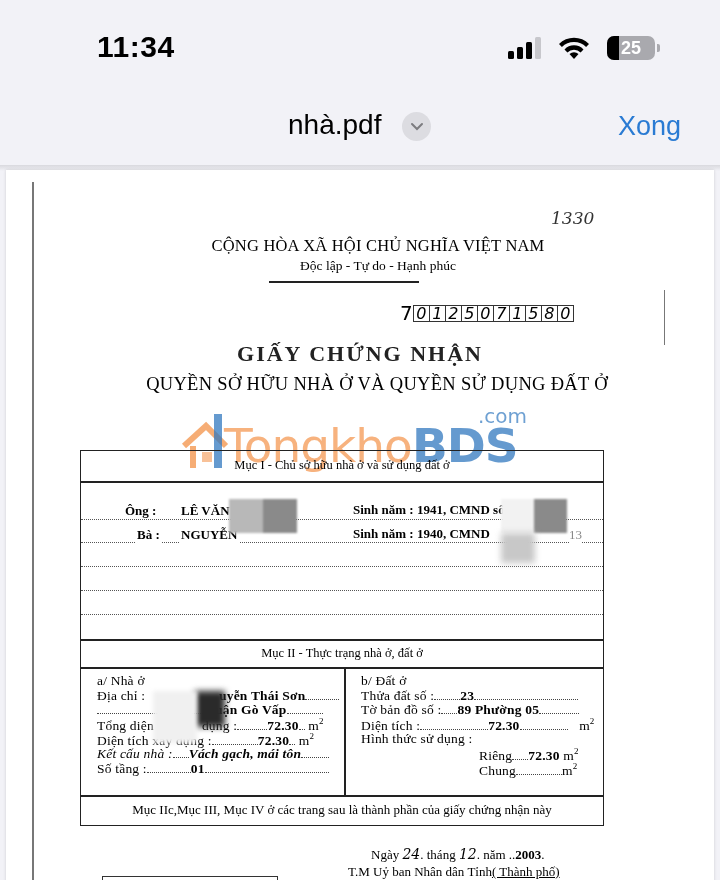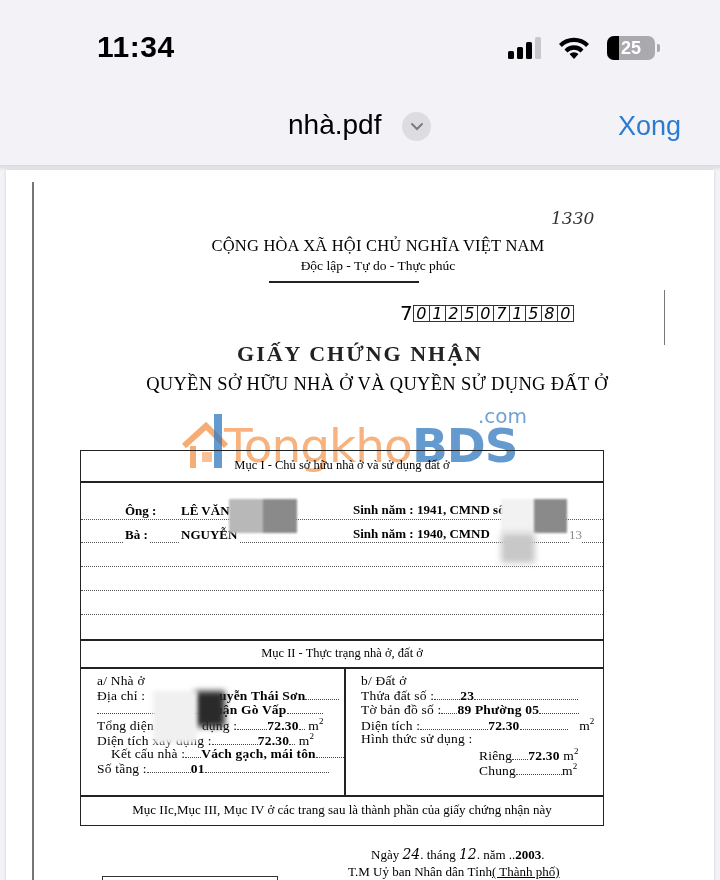--- a/index.html
+++ b/index.html
@@ -155,21 +155,21 @@
 </div>
 <div class="nav-shadow"></div>
 
 <div class="pdf-page">
   <div class="scan-edge-left"></div>
   <div class="scan-edge-right"></div>
 
   <div class="handwritten-no">1330</div>
 
   <div class="nation-title">CỘNG HÒA XÃ HỘI CHỦ NGHĨA VIỆT NAM</div>
-  <div class="motto">Độc lập - Tự do - Thực phúc</div>
+  <div class="motto">Độc lập - Tự do - Hạnh phúc</div>
   <div class="motto-line"></div>
 
   <div class="serial">
     <span class="lead">7</span>
     <span class="box">0</span>
     <span class="box">1</span>
     <span class="box">2</span>
     <span class="box">5</span>
     <span class="box">0</span>
     <span class="box">7</span>
@@ -203,42 +203,42 @@
     <div class="owner-line" style="top:68px;"></div>
     <div class="owner-line" style="top:91px;"></div>
     <div class="owner-line" style="top:115px;"></div>
     <div class="owner-line" style="top:139px;"></div>
     <div class="owner-line" style="top:163px;"></div>
 
     <div class="owner" style="left:42px; top:52px; background:#fff; padding:0 2px;">Ông :</div>
     <div class="owner" style="left:98px; top:52px; background:#fff; padding:0 2px;">LÊ VĂN</div>
     <div class="owner-birth" style="left:270px; top:51px; background:#fff; padding:0 2px;">Sinh năm : 1941, CMND số</div>
 
-    <div class="owner" style="left:42px; top:76px; background:#fff; padding:0 2px;text-align:right;">Bà :</div>
+    <div class="owner" style="left:54px; top:76px; background:#fff; padding:0 2px;text-align:right;">Bà :</div>
     <div class="owner" style="left:98px; top:76px; background:#fff; padding:0 2px;">NGUYỄN</div>
     <div class="owner-birth" style="left:270px; top:75px; background:#fff; padding:0 2px;">Sinh năm : 1940, CMND</div>
     <div class="owner" style="left:488px; top:76px; font-weight:400; color:#888; background:#fff;">13</div>
 
     <div class="blur-box" style="left:148px; top:48px; width:68px; height:34px;"></div>
     <div class="blur-box" style="left:420px; top:48px; width:66px; height:34px; background:linear-gradient(90deg,#f2f2f2 0,#f2f2f2 50%,#8a8a8a 50%,#8a8a8a 100%);"></div>
     <div class="blur-box" style="left:420px; top:82px; width:34px; height:30px; background:#c8c8c8; filter:blur(3px);"></div>
 
     <div class="hline" style="top:188px;"></div>
     <div class="row-header" style="top:195px;">Mục II - Thực trạng nhà ở, đất ở</div>
     <div class="hline" style="top:216px;"></div>
 
     <div style="position:absolute; left:263px; top:216px; width:1.5px; height:128px; background:#222;"></div>
 
     <div class="field" style="left:16px; top:222px;">a/ Nhà ở</div>
     <div class="field" style="left:16px; top:237px;">Địa chỉ :</div>
     <div class="field" style="left:138px; top:237px;"><b>uyễn Thái Sơn</b><span class="dots" style="width:34px;"></span></div>
     <div class="field" style="left:16px; top:251px;"><span class="dots" style="width:118px;"></span><b>uận Gò Vấp</b><span class="dots" style="width:36px;"></span></div>
     <div class="field" style="left:16px; top:265px;"><span>Tổng diện</span><span style="display:inline-block;width:48px;"></span><span>dụng :</span><span class="dots" style="width:30px;"></span><b>72.30</b><span class="dots" style="width:6px;"></span> <span>m</span><sup>2</sup></div>
     <div class="field" style="left:16px; top:280px;"><span>Diện tích xây dựng :</span><span class="dots" style="width:46px;"></span><b>72.30</b><span class="dots" style="width:6px;"></span> <span>m</span><sup>2</sup></div>
-    <div class="field" style="left:30px; top:295px;"><span>Kết cấu nhà :</span><span class="dots" style="width:16px;"></span><b>Vách gạch, mái tôn</b><span class="dots" style="width:28px;"></span></div>
+    <div class="field" style="left:16px; top:295px;font-style:italic;"><span>Kết cấu nhà :</span><span class="dots" style="width:16px;"></span><b>Vách gạch, mái tôn</b><span class="dots" style="width:28px;"></span></div>
     <div class="field" style="left:16px; top:310px;"><span>Số tầng :</span><span class="dots" style="width:44px;"></span><b>01</b><span class="dots" style="width:124px;"></span></div>
     <div class="blur-dark" style="left:114px; top:240px; width:30px; height:36px;"></div>
     <div style="position:absolute; left:72px; top:240px; width:44px; height:52px; background:#f0f0f0; filter:blur(2px);"></div>
 
     <div class="field" style="left:280px; top:222px;">b/ Đất ở</div>
     <div class="field" style="left:280px; top:237px;"><span>Thửa đất số :</span><span class="dots" style="width:26px;"></span><b>23</b><span class="dots" style="width:104px;"></span></div>
     <div class="field" style="left:280px; top:251px;"><span>Tờ bản đồ số :</span><span class="dots" style="width:16px;"></span><b>89 Phường 05</b><span class="dots" style="width:40px;"></span></div>
     <div class="field" style="left:280px; top:265px;"><span>Diện tích :</span><span class="dots" style="width:68px;"></span><b>72.30</b><span class="dots" style="width:48px;"></span> <span style="margin-left:8px;">m</span><sup>2</sup></div>
     <div class="field" style="left:280px; top:280px;">Hình thức sử dụng :</div>
     <div class="field" style="left:398px; top:295px;"><span>Riêng</span><span class="dots" style="width:16px;"></span><b>72.30</b> <span>m</span><sup>2</sup></div>

